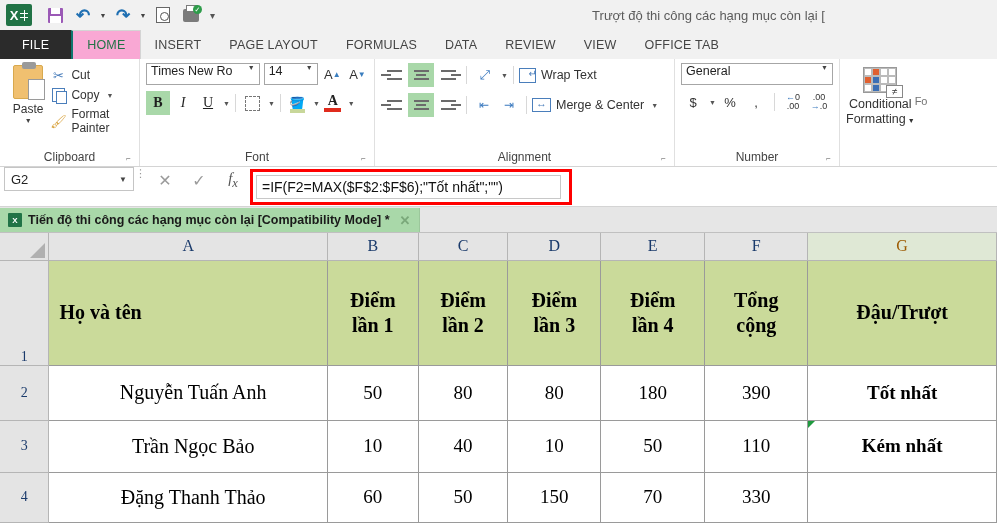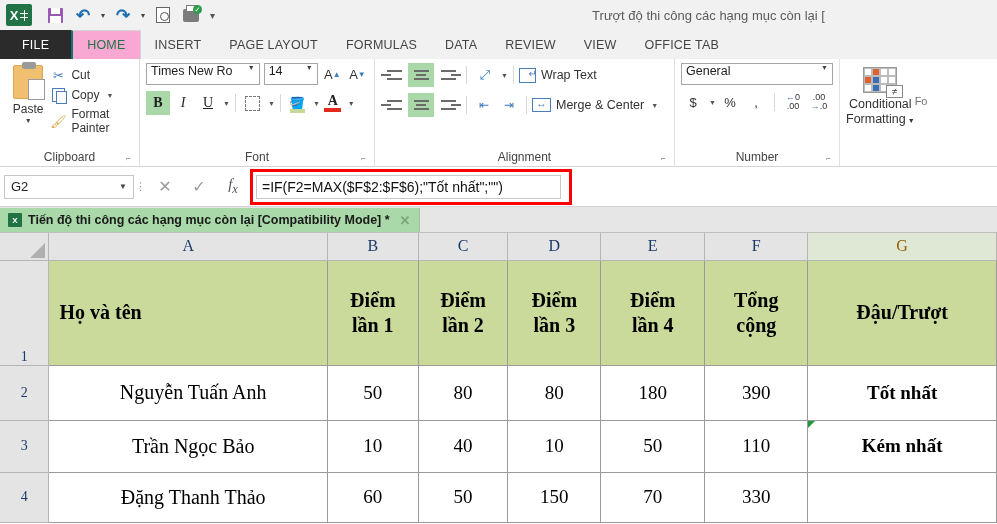--- a/index.html
+++ b/index.html
@@ -277,21 +277,21 @@
     font-size:10px; line-height:12px; text-align:center; color:#333;
   }
   .cf-label { font-size:12.5px; color:#333; text-align:center; line-height:15px; margin-top:4px;}
   .cf-caret { font-size:7px; }
   .fo-clip { font-size:11px; color:#737373; padding-top:32px; }
 
   
   .fbar {
     height: 40px;
     background: #fff;
-    display: flex; align-items: center;
+    display: flex; align-items: flex-start;
     border-bottom: 1px solid #d4d4d4;
     padding: 0 4px;
     position: relative;
   }
   .namebox {
     width: 130px; height: 24px;
     border: 1px solid #c5c5c5;
     background:#fff;
     display:flex; align-items:center; justify-content:space-between;
     padding: 0 6px;

